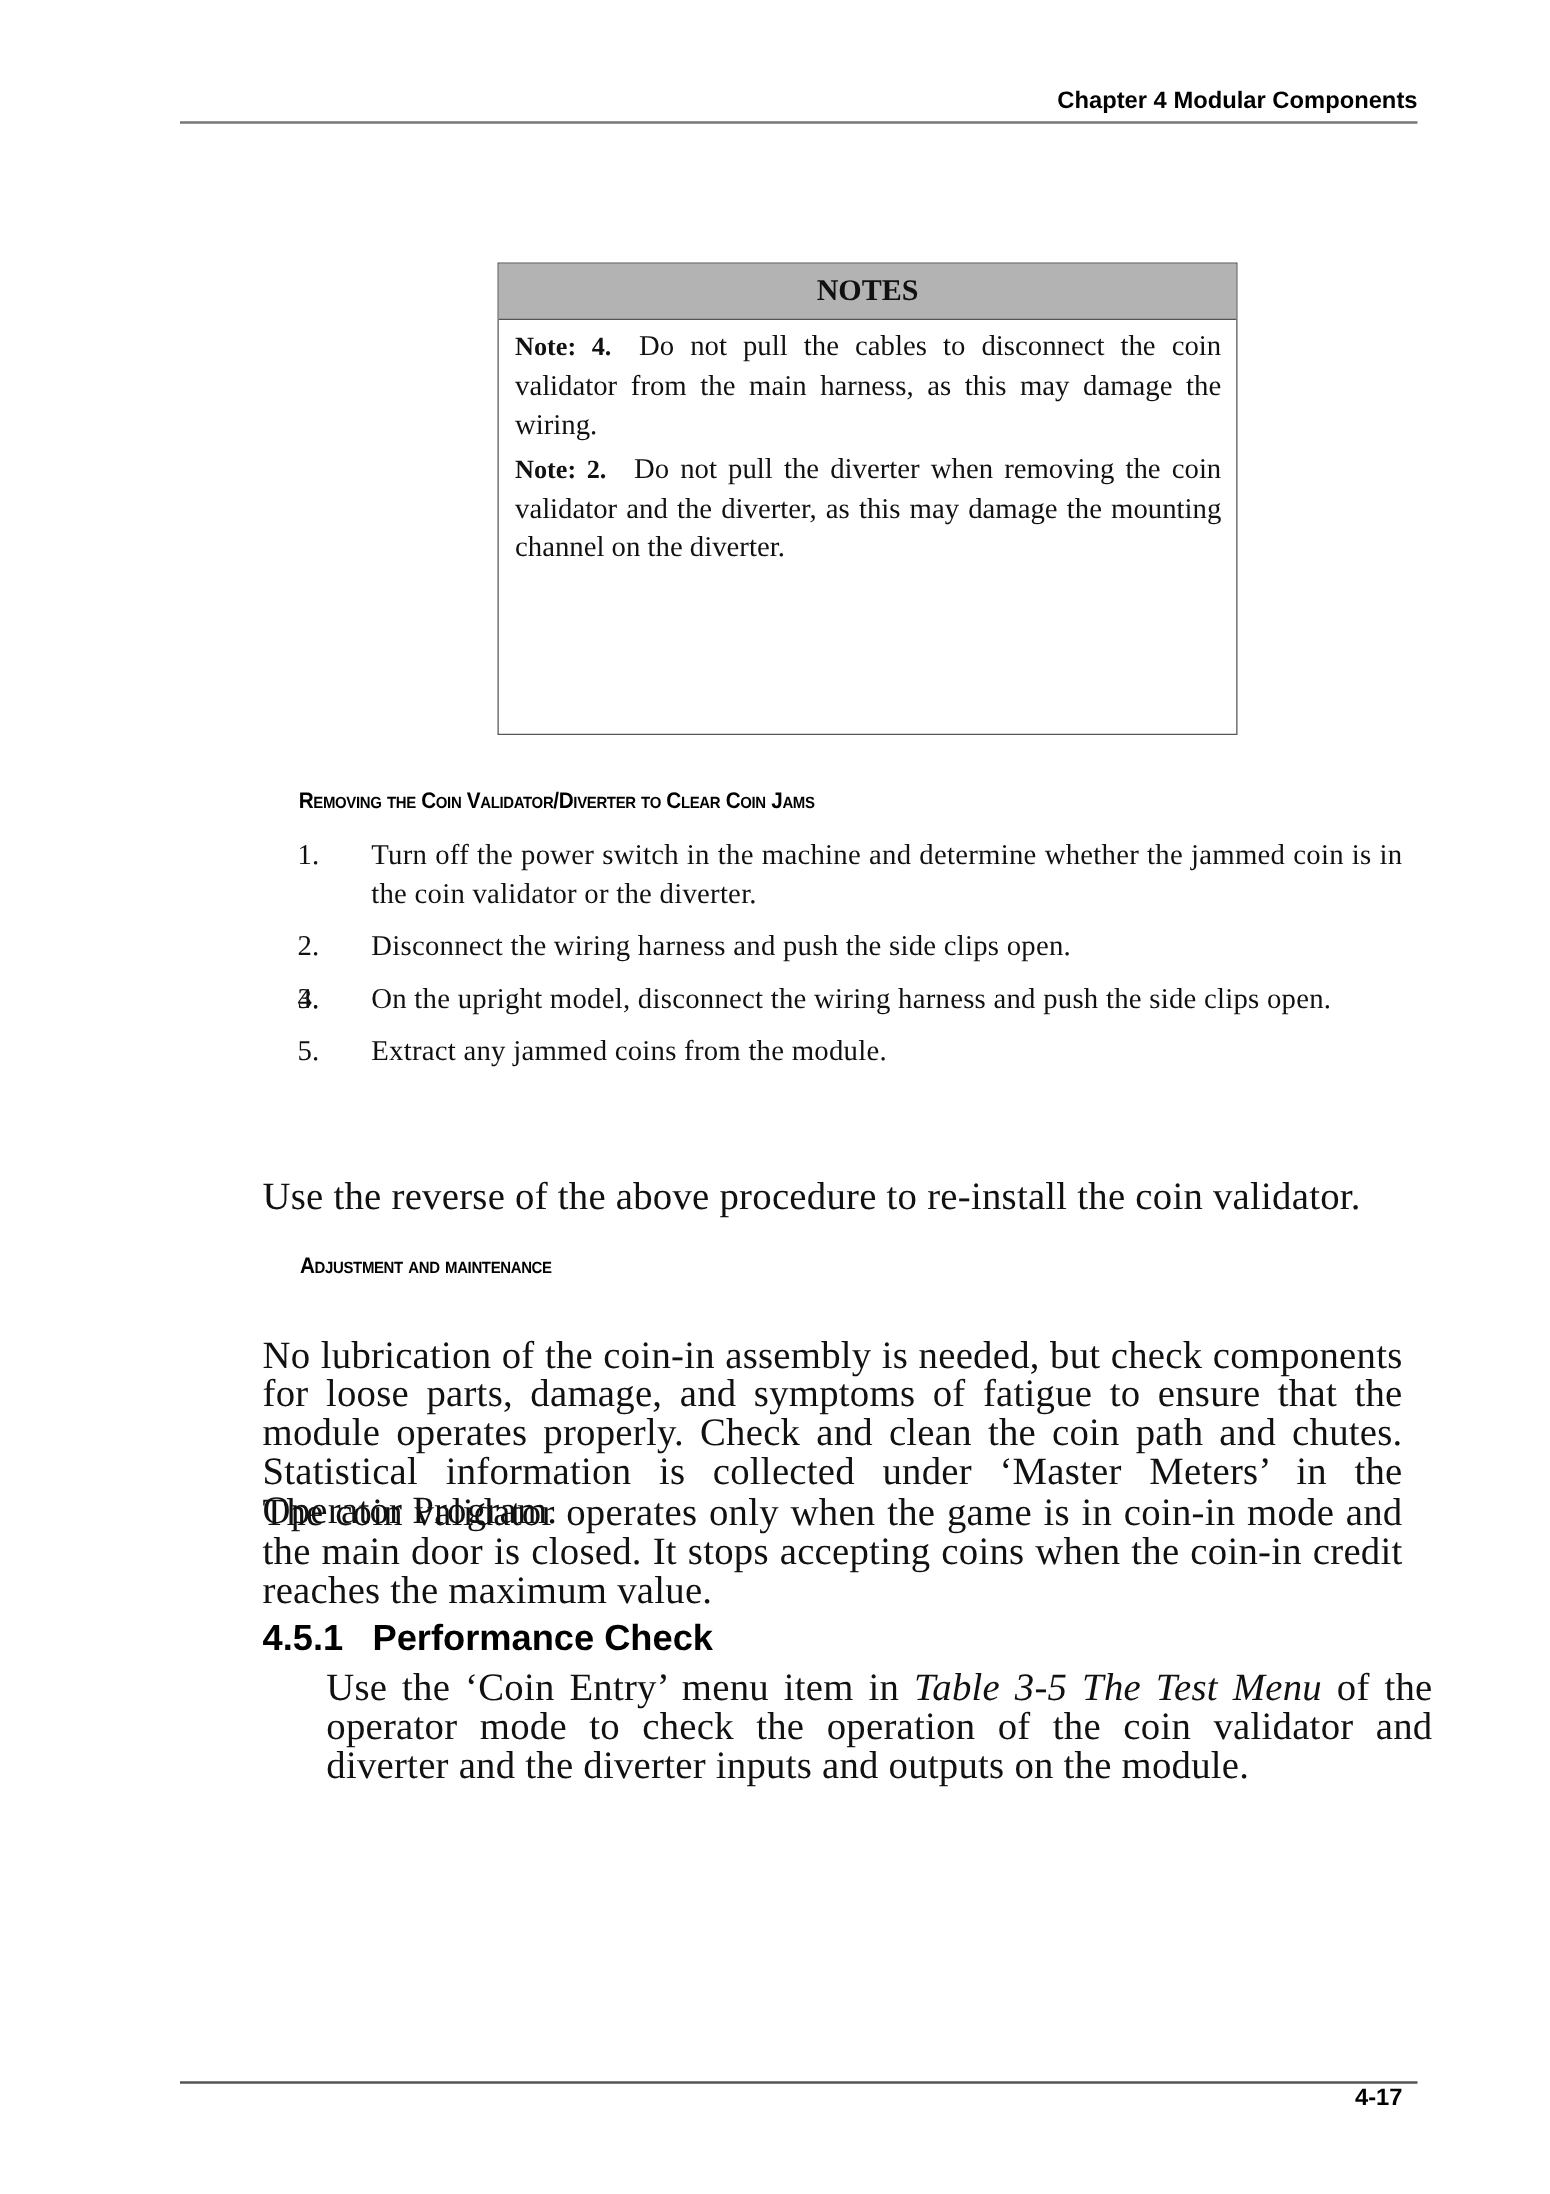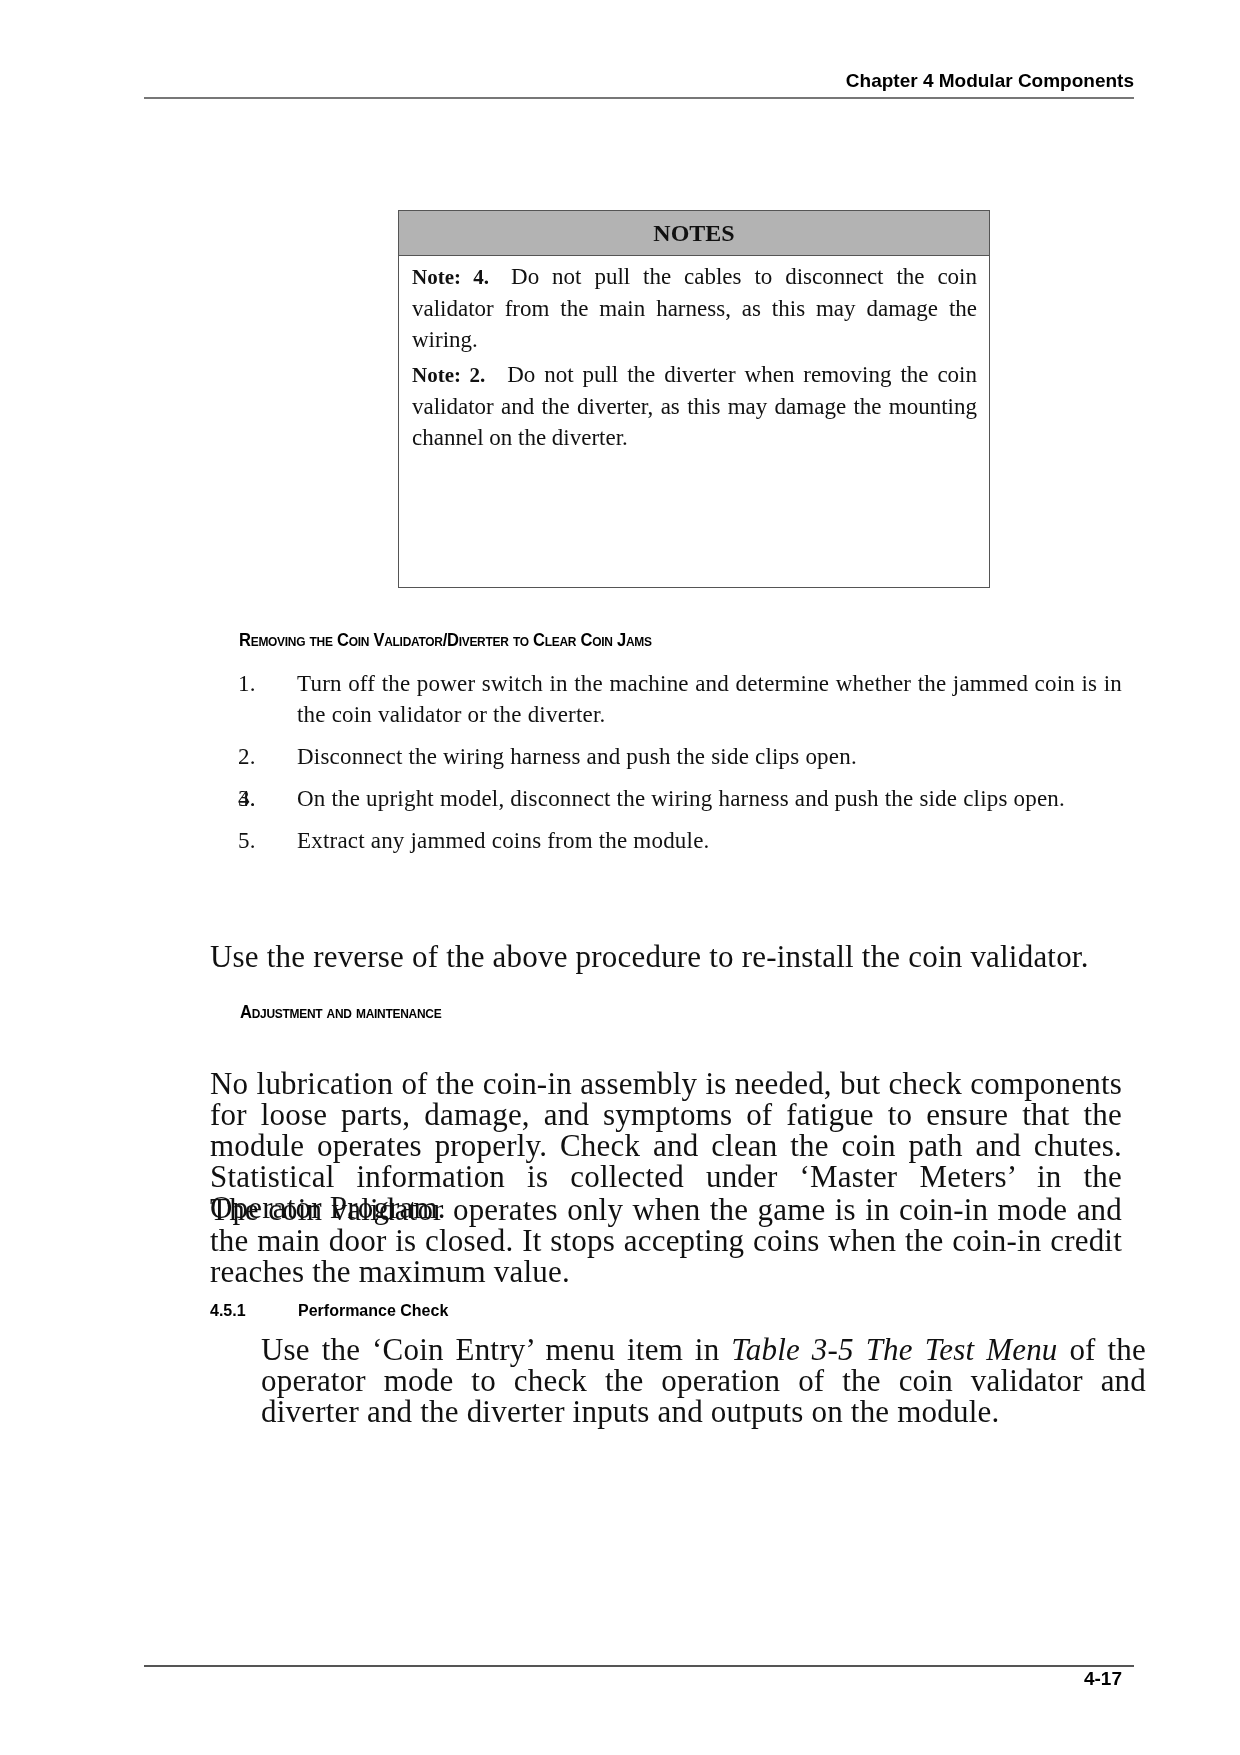--- a/index.html
+++ b/index.html
@@ -42,21 +42,21 @@
     .step-num { position: absolute; left: 0; top: 0; }
 
     .para {
       position: absolute; left: 210px; width: 912px; margin: 0;
       font-family: "Liberation Serif", serif; font-size: 31px; line-height: 31px;
       text-align: justify; color: #111; letter-spacing: 0.2px;
     }
 
     .h3 {
       position: absolute; left: 210px; top: 1297px; font-family: "Liberation Sans", sans-serif;
-      font-weight: bold; font-size: 16px; line-height: 28px; color: #000;
+      font-weight: bold; font-size: 29px; line-height: 28px; color: #000;
     }
     .h3-num { display: inline-block; width: 88px; }
 
     .footer-rule { position: absolute; left: 144px; top: 1665px; width: 990px; height: 1.5px; background: #555; }
     .page-num {
       position: absolute; left: 1000px; top: 1668px; width: 122px; text-align: right;
       font-family: "Liberation Sans", sans-serif; font-weight: bold; font-size: 19px; line-height: 22px; color: #000;
     }
   </style>
 </head>

